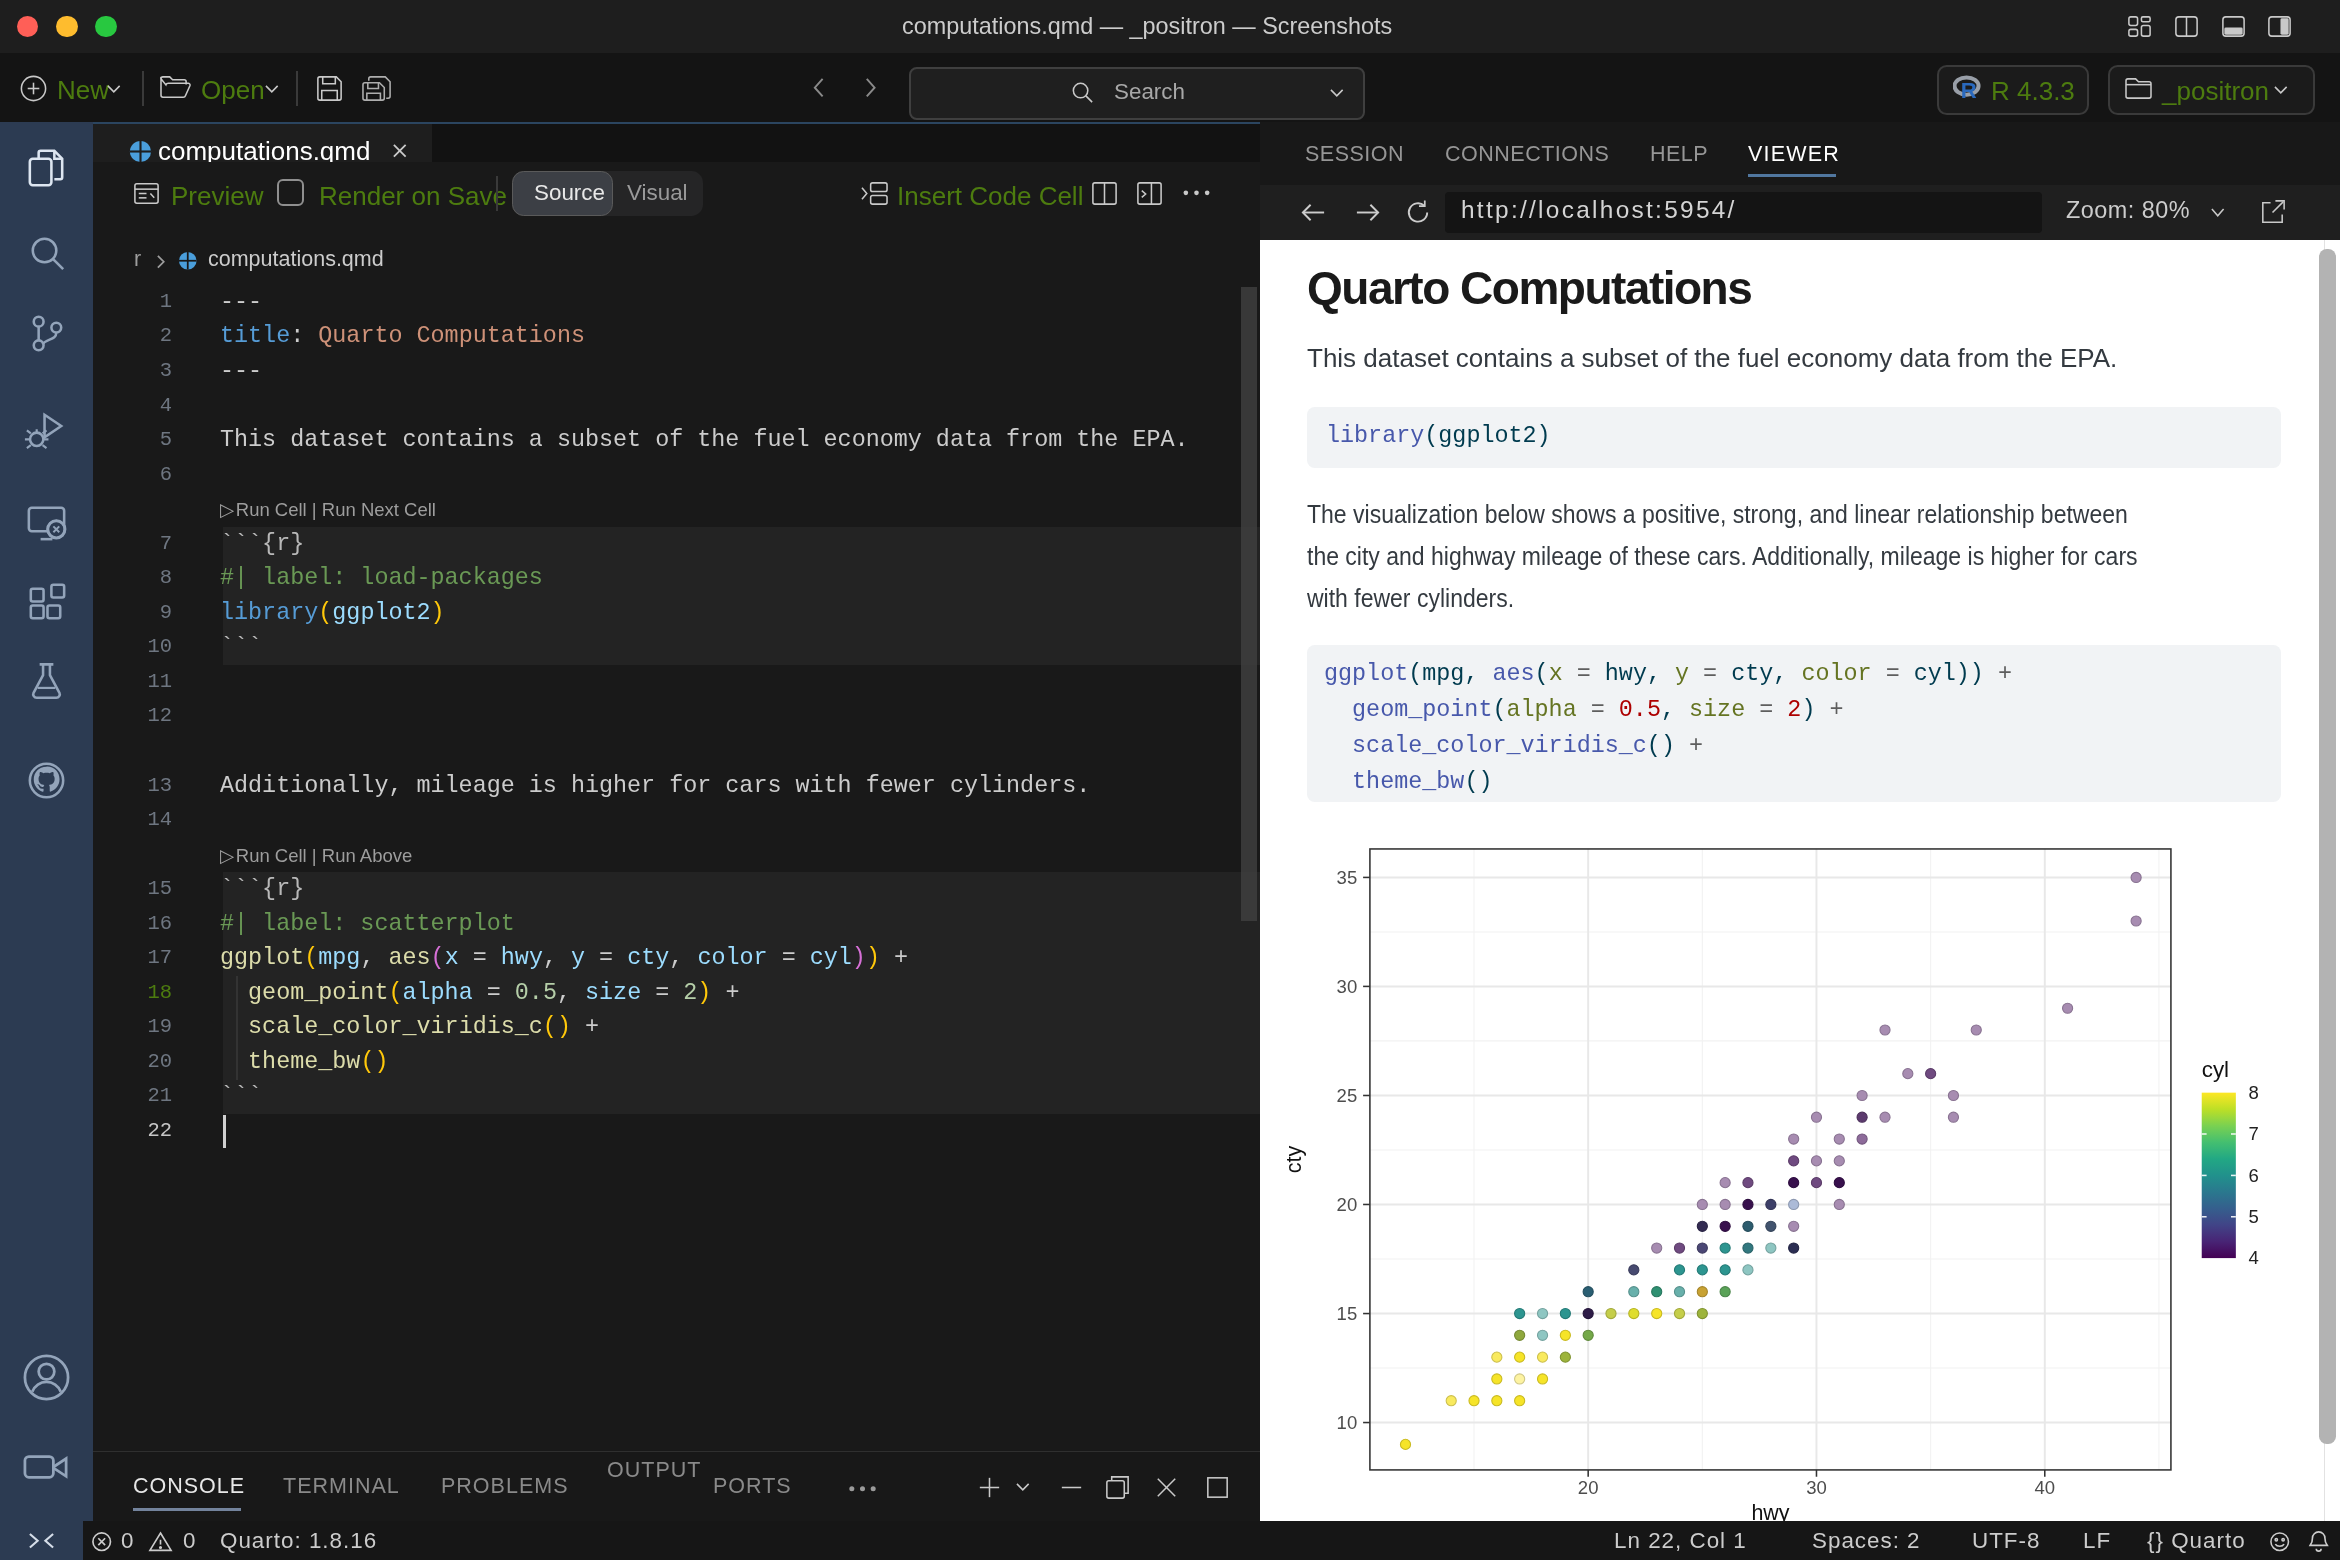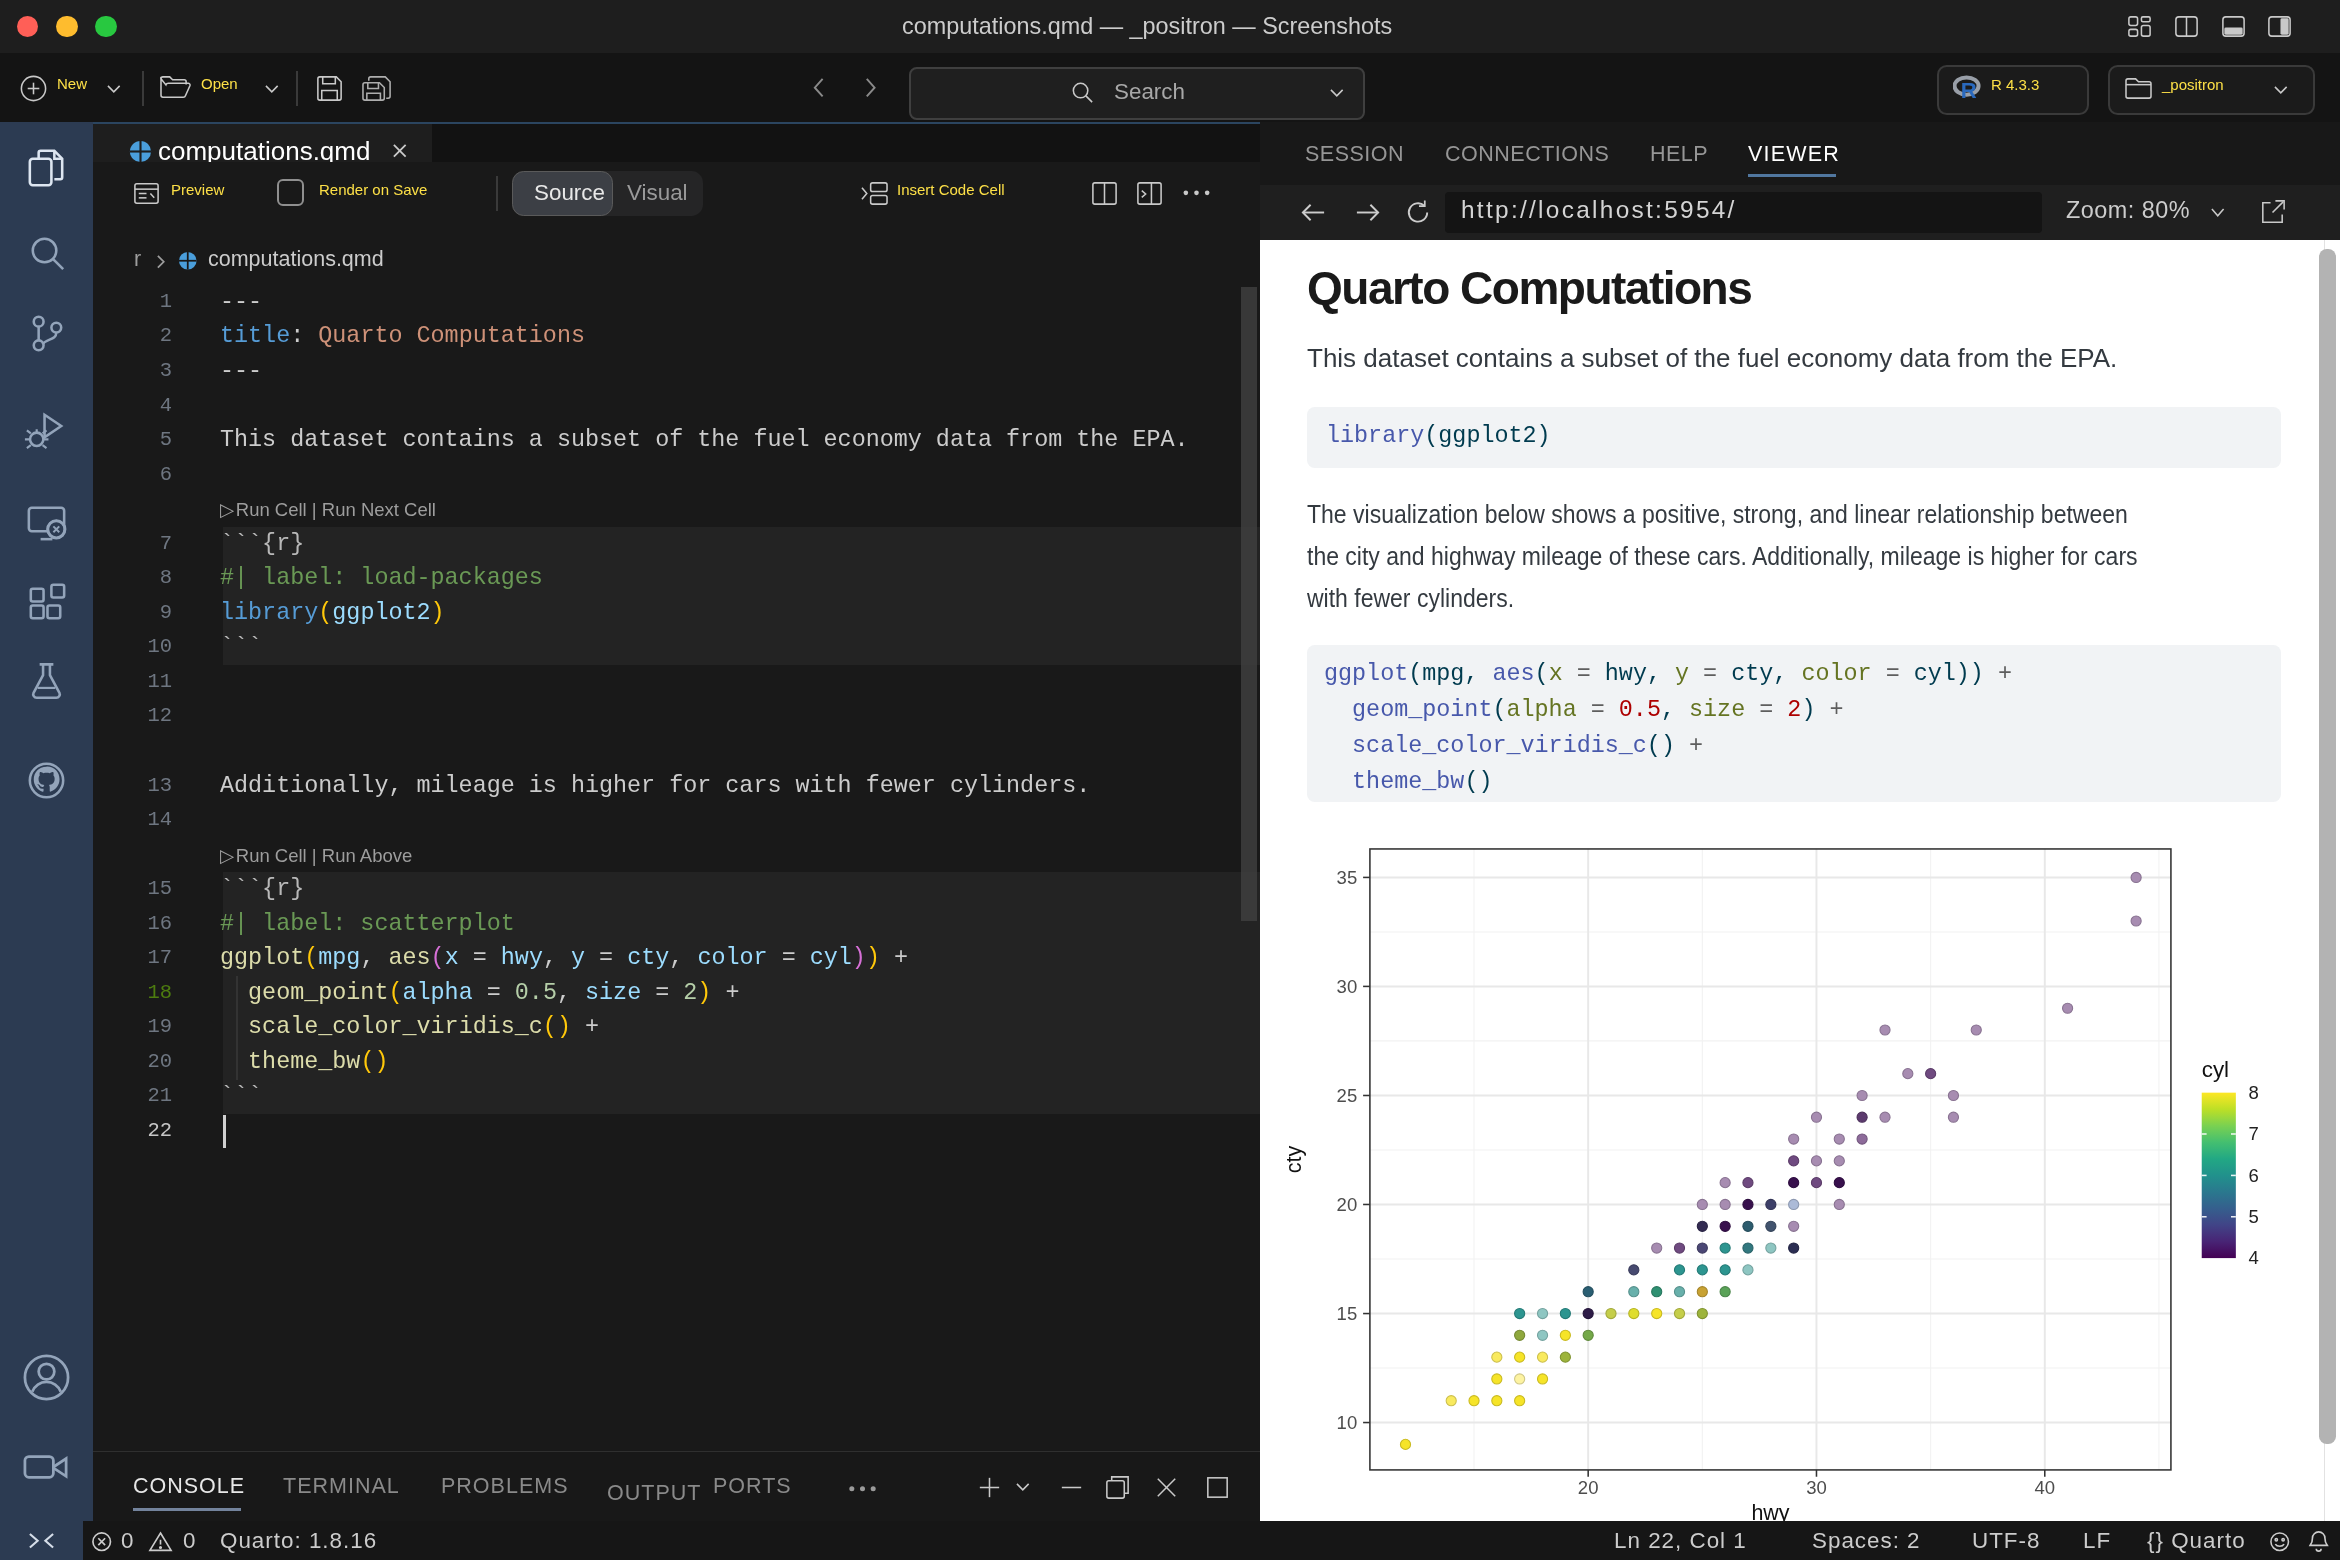--- a/index.html
+++ b/index.html
@@ -20,21 +20,21 @@
 .lens{position:absolute;left:127px;color:#9d9d9d;font-size:18.5px;font-family:"Liberation Sans",sans-serif}
 .w{color:#ccc}.bl{color:#569cd6}.or{color:#ce9178}.gr{color:#6a9955}.lb{color:#9cdcfe}.fn{color:#dcdcaa}.gd{color:#ffc80a}.mg{color:#d670d6}.nu{color:#b5cea8}.gy{color:#b8b8b8}
 #panel{left:93px;top:1451px;width:1167px;height:70px;background:#181818;border-top:1px solid #2f2f2f}
 #rightpanel{left:1260px;top:122px;width:946px;height:1399px;background:#e5e5e5}
 #rptabs{left:0;top:0;width:1081px;height:63px;background:#181818}
 #rptoolbar{left:0;top:63px;width:1081px;height:55px;background:#1f1f1f}
 #viewer{left:0;top:118px;width:1081px;height:1281px;background:#ffffff;overflow:hidden}
 #statusbar{left:0;top:1521px;width:2341px;height:39px;background:#161616;color:#cccccc;font-size:22.4px;letter-spacing:1px}
 .rptab{color:#969696;font-size:21.5px;letter-spacing:0.5px}
 .ptab{color:#8a8a8a;font-size:21.5px;letter-spacing:1px}
-.tbtxt{color:#fde047;font-size:15px}
+.tbtxt{color:#4d7c0f;font-size:26px}
 .mono{font-family:"Liberation Mono",monospace}
 </style></head>
 <body>
 <div class="abs" id="titlebar">
   <div class="abs" style="left:16.6px;top:15.6px;width:21.5px;height:21.5px;border-radius:50%;background:#ff5f57"></div>
   <div class="abs" style="left:56px;top:15.6px;width:21.5px;height:21.5px;border-radius:50%;background:#febc2e"></div>
   <div class="abs" style="left:95px;top:15.6px;width:21.5px;height:21.5px;border-radius:50%;background:#28c840"></div>
   <div class="abs" style="left:-23.4px;top:12.7px;width:2341px;text-align:center;color:#cccccc;font-size:23.4px">computations.qmd — _positron — Screenshots</div>
   <svg class="abs" style="left:2126px;top:12.7px" width="27" height="27" viewBox="0 0 28 28">
       <g class="ic">
@@ -337,21 +337,21 @@
       <div class="abs" style="left:130px;top:830px;width:2.9px;height:33px;background:#d0d0d0"></div>
       <div class="abs" style="left:1148px;top:2px;width:15.6px;height:634px;background:#3e3e3e;opacity:0.85"></div>
     </div>
 </div>
 
 <div class="abs" id="panel">
   <div class="abs" style="left:40px;top:21.5px;color:#e7e7e7;font-size:21.5px;letter-spacing:1px">CONSOLE</div>
   <div class="abs" style="left:40px;top:56px;width:108px;height:2.9px;background:#73839c"></div>
   <div class="abs ptab" style="left:190px;top:21.5px">TERMINAL</div>
   <div class="abs ptab" style="left:348px;top:21.5px">PROBLEMS</div>
-  <div class="abs ptab" style="left:514px;top:29px">OUTPUT</div>
+  <div class="abs ptab" style="left:514px;top:6px">OUTPUT</div>
   <div class="abs ptab" style="left:620px;top:21.5px">PORTS</div>
   <svg class="abs" style="left:753px;top:31px" width="33" height="11.7" viewBox="0 0 34 12">
       <g fill="#9a9a9a">
         <circle cx="6" cy="6" r="2.6"></circle>
         <circle cx="17" cy="6" r="2.6"></circle>
         <circle cx="28" cy="6" r="2.6"></circle>
       </g>
     </svg>
   <svg class="abs" style="left:882px;top:20.5px" width="29" height="29" viewBox="0 0 30 30">
       <g class="ic" stroke-width="2">

